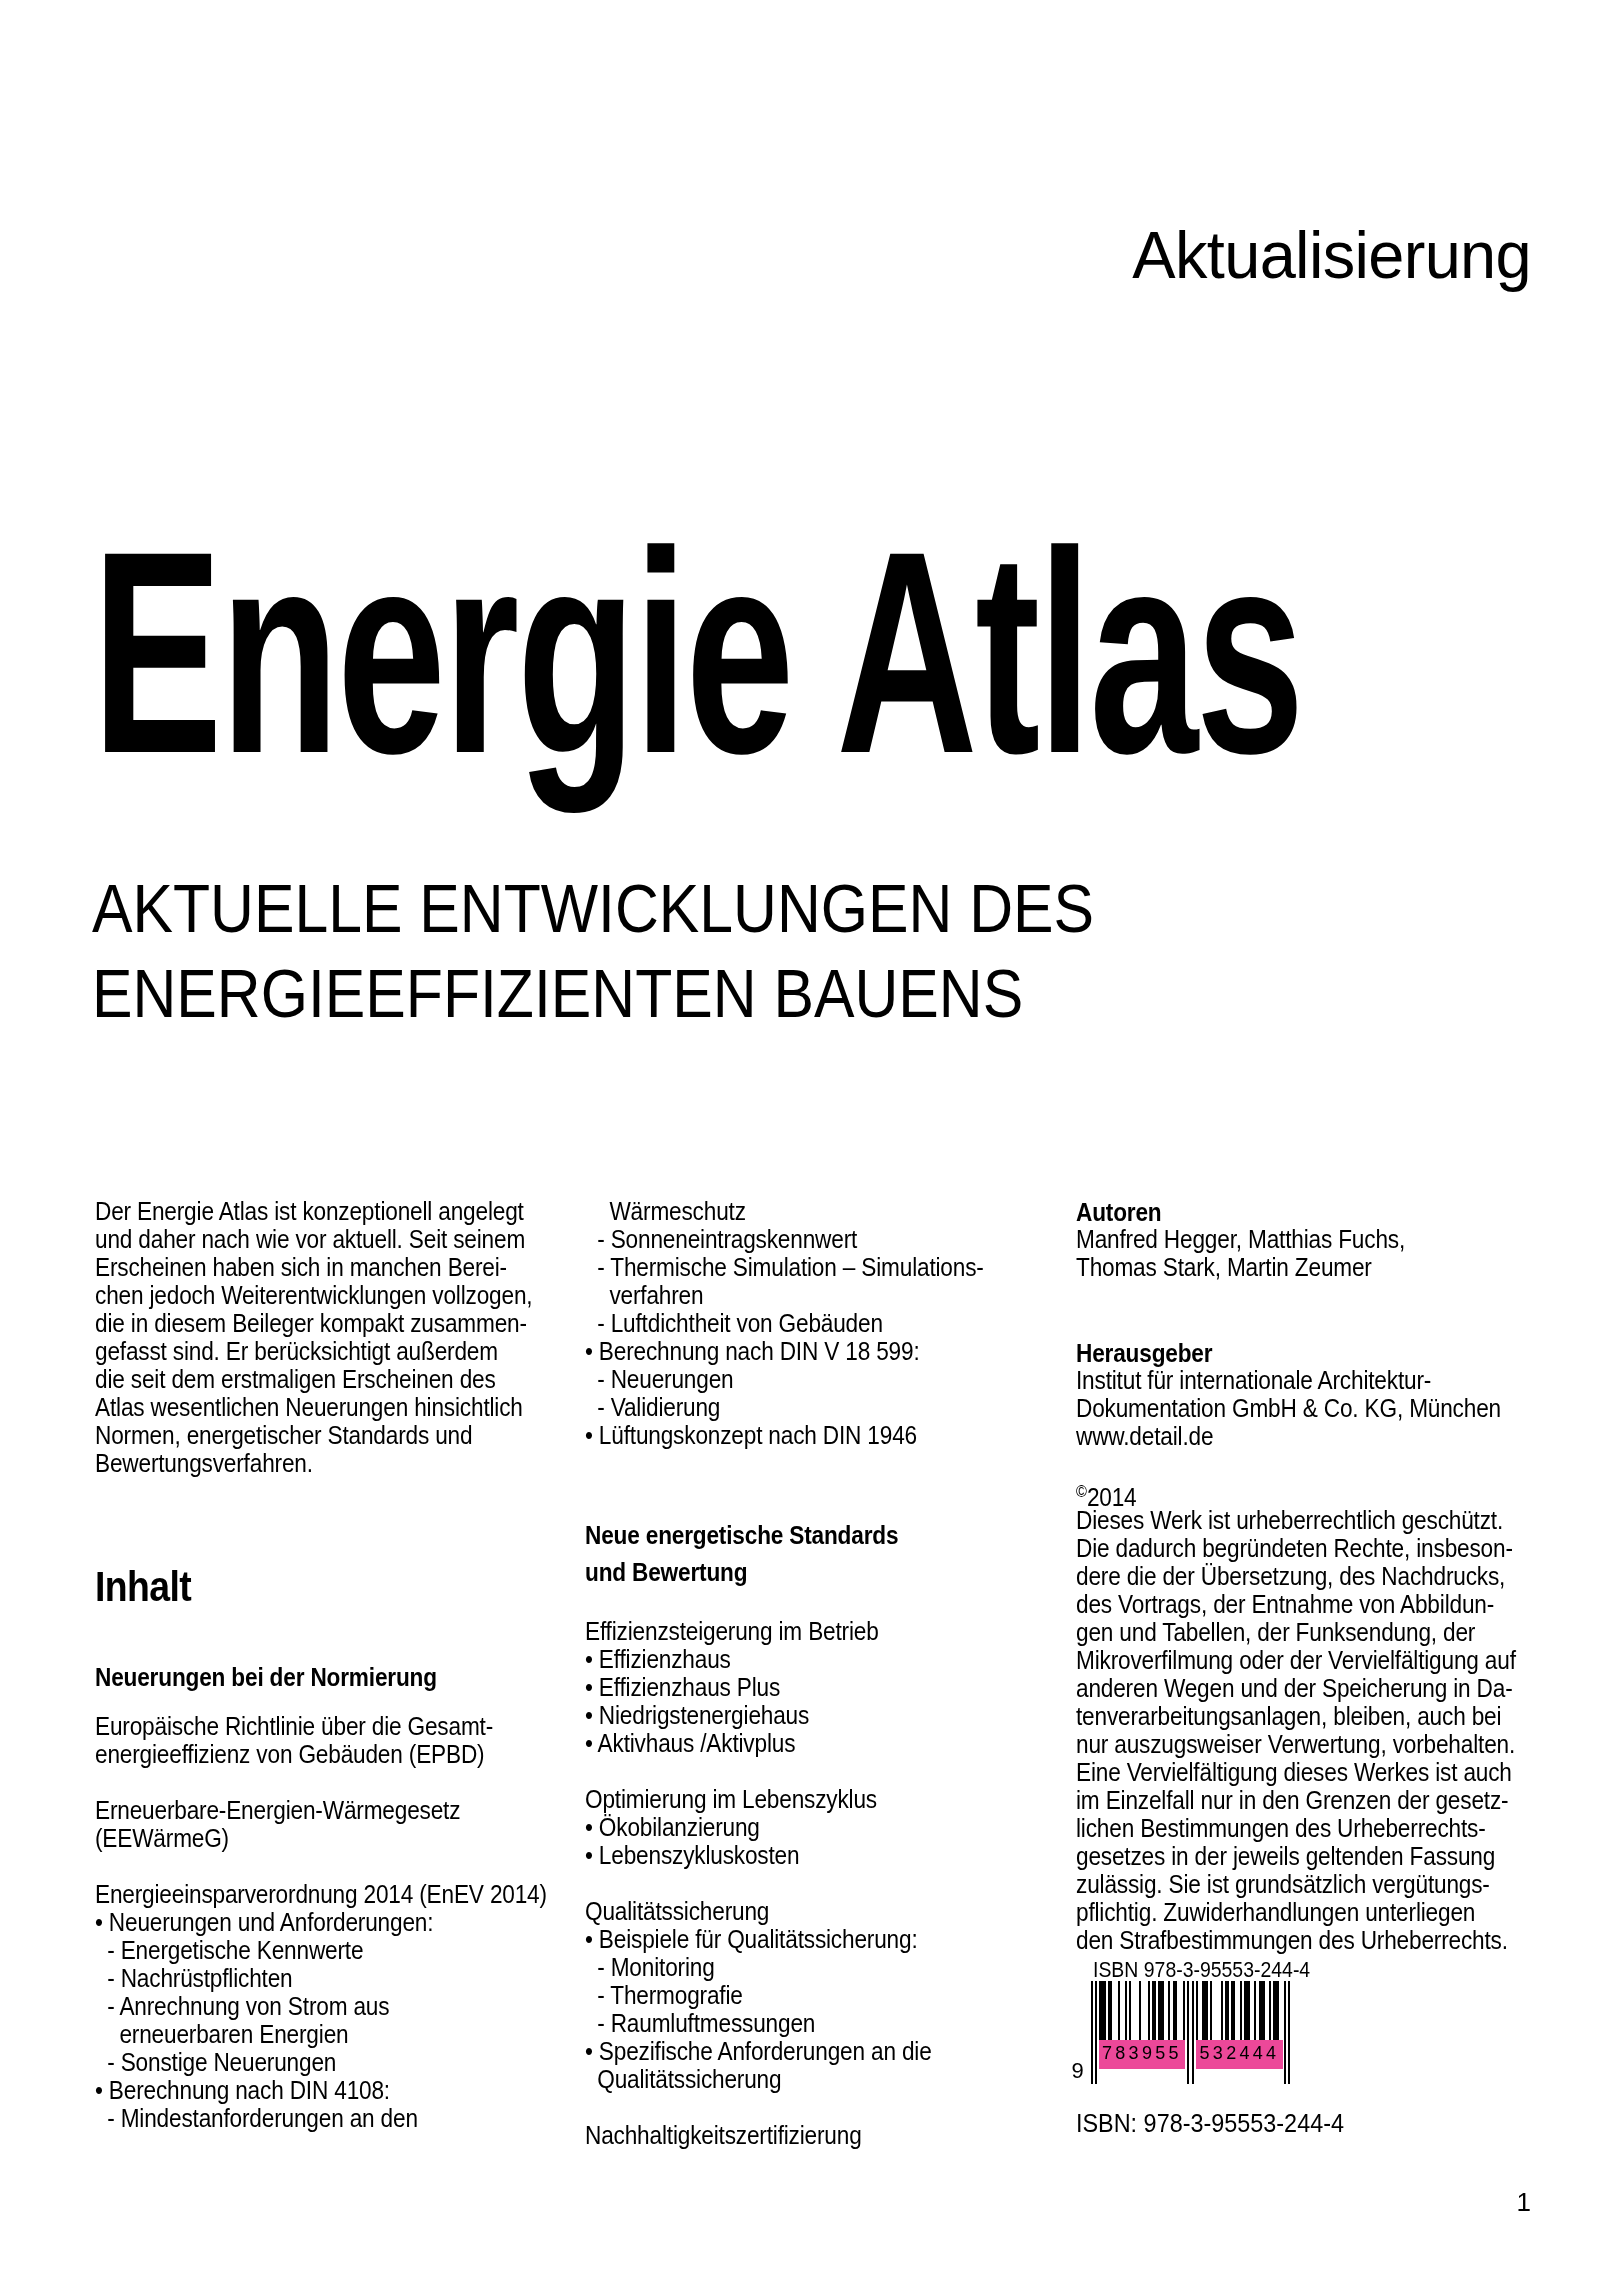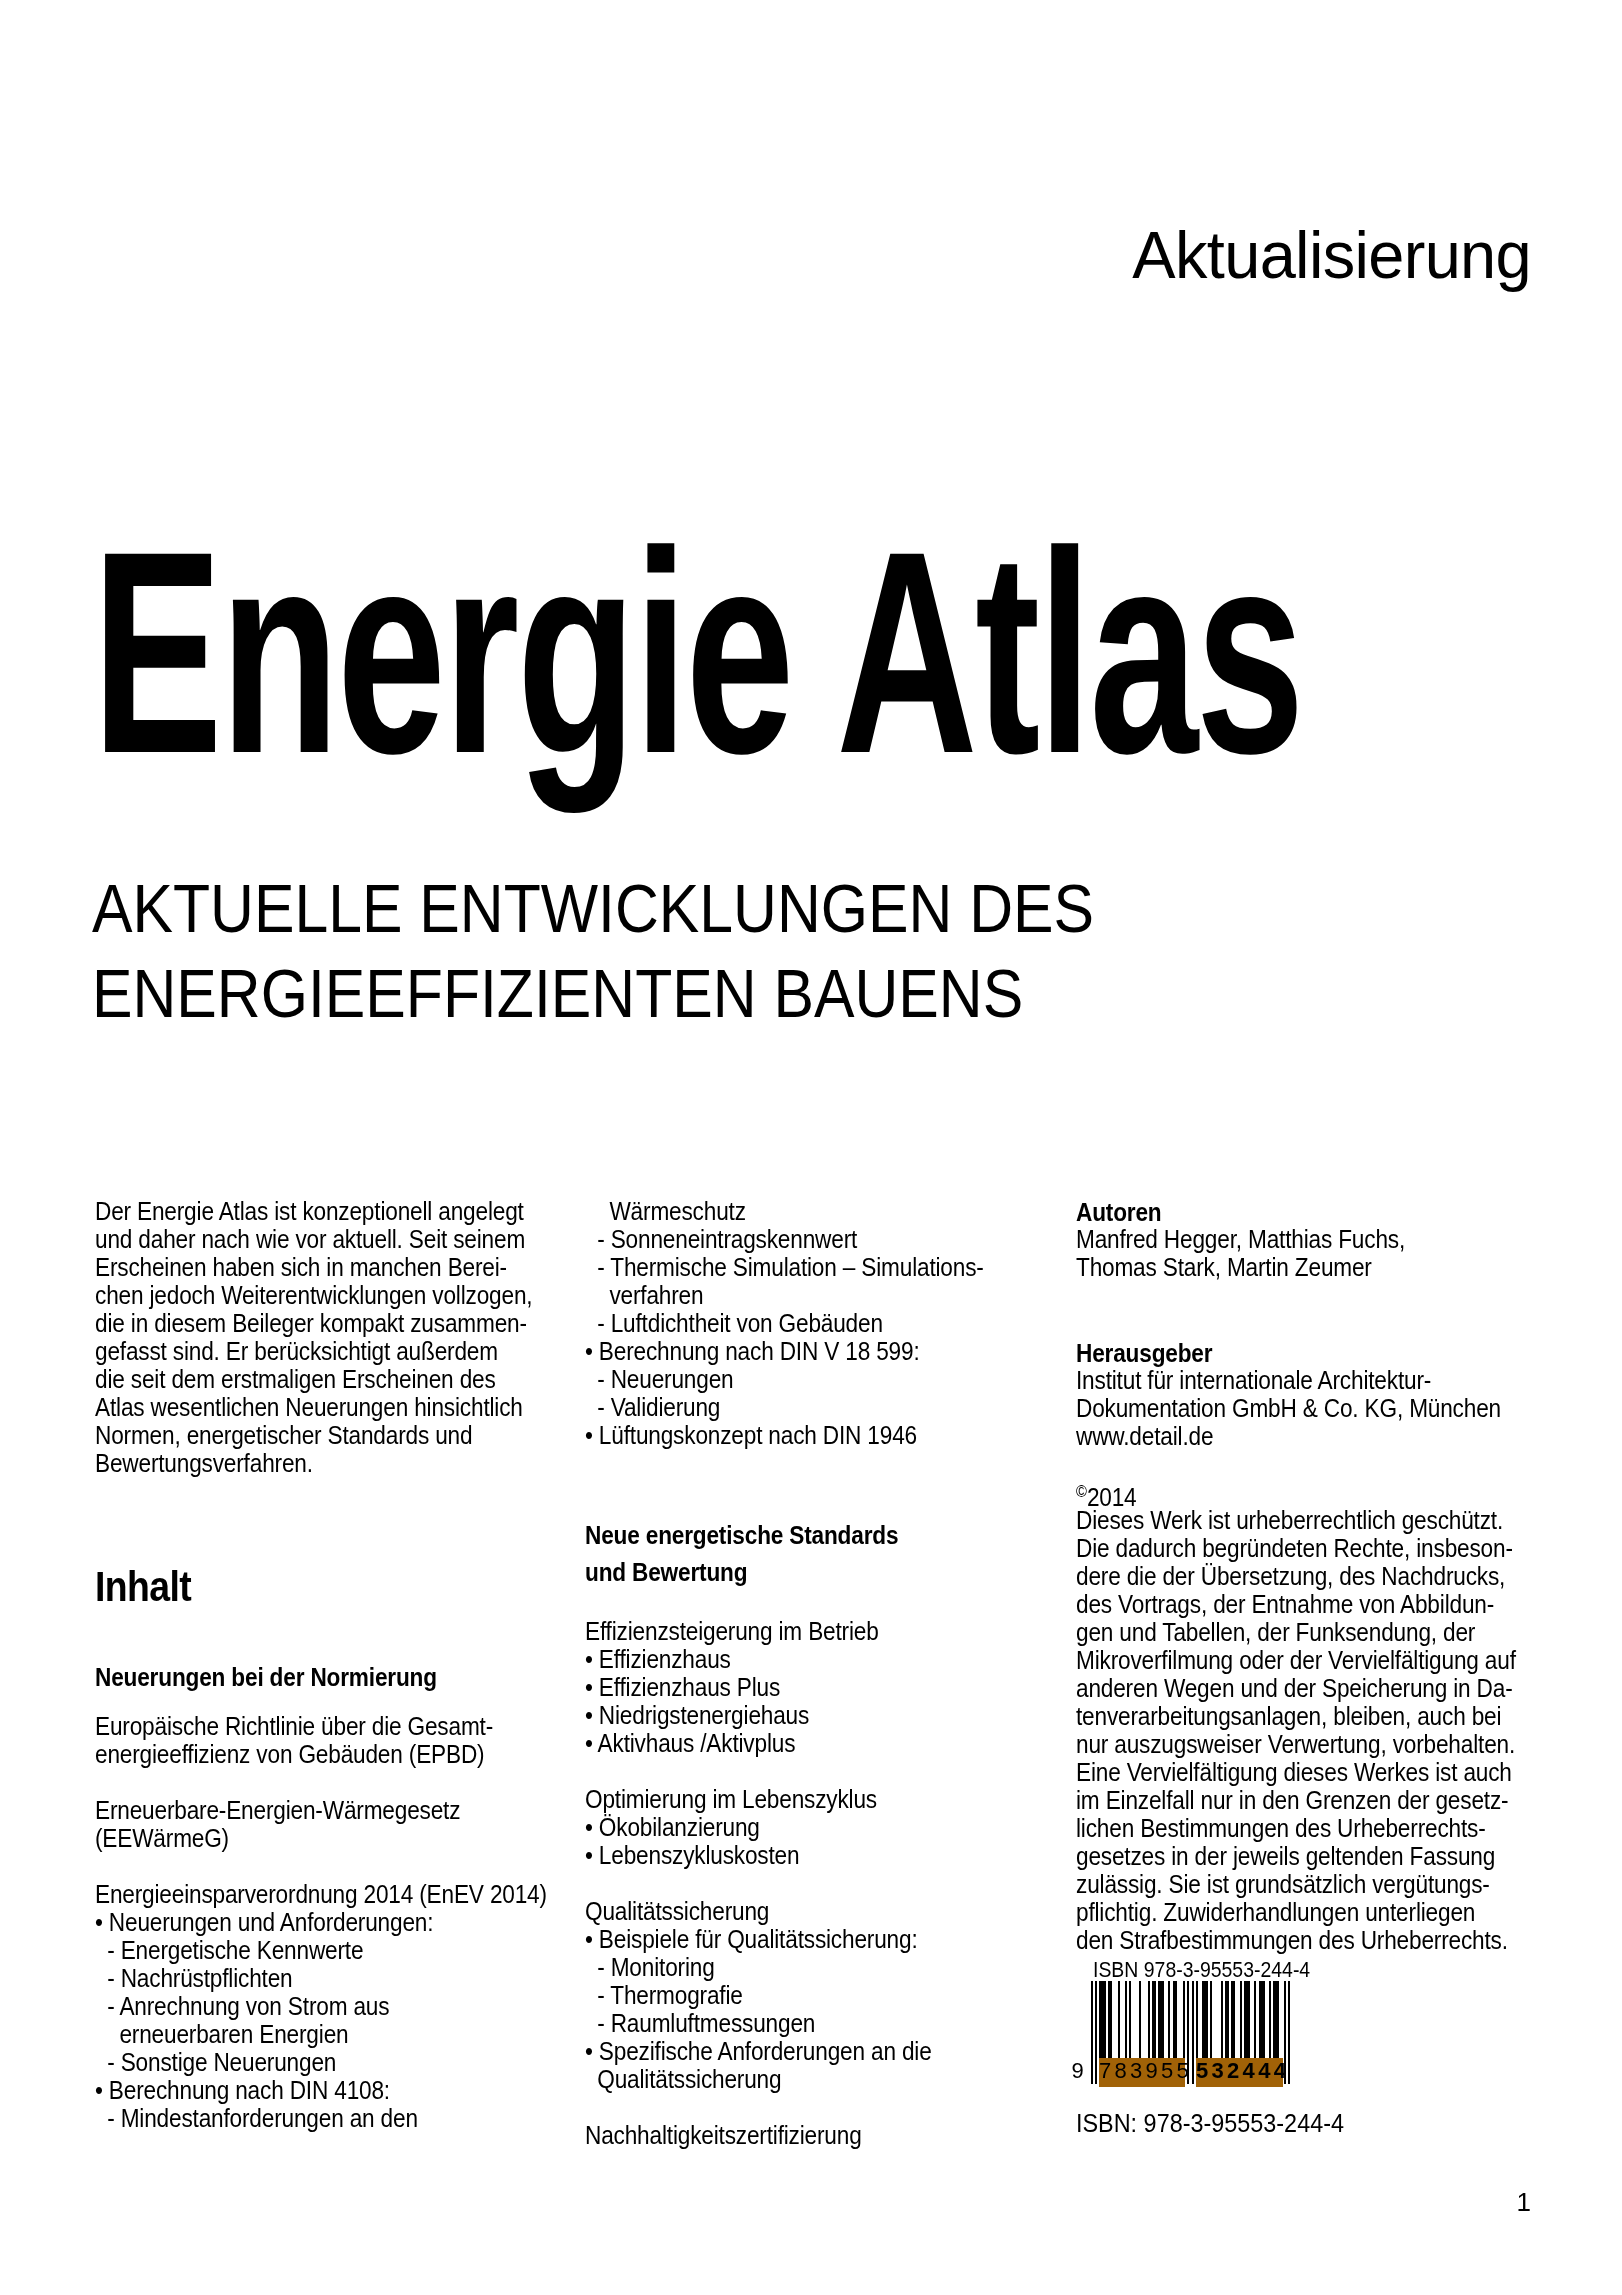--- a/index.html
+++ b/index.html
@@ -31,22 +31,22 @@
   
   .h-inhalt{font-size:43px;line-height:43px;font-weight:bold;letter-spacing:-0.7px;}
   
   .h2block .ln{height:37px;line-height:37px;font-weight:bold;}
   .isbn-label{font-size:21.6px;line-height:23.6px;letter-spacing:0;}
   .isbn-line{font-size:26px;line-height:28px;}
   .pagenum{font-size:26px;line-height:28px;text-align:right;width:65px;}
   
   .barcode{width:199px;height:122px;}
   .barcode .m{position:absolute;top:0;background:#000;}
-  .bc-digits{position:absolute;top:77px;font-size:22px;line-height:26px;
-    letter-spacing:3.3px;background:#a16207;text-align:center;height:29px;}
+  .bc-digits{position:absolute;top:59px;font-size:18px;line-height:26px;
+    letter-spacing:3.3px;background:#ec4899;text-align:center;height:29px;}
   .bc-left9{position:absolute;left:-19.6px;top:77px;font-size:22px;line-height:26px;}
   .copyright-sym{font-size:17px;vertical-align:9.2px;letter-spacing:0;}
 </style>
 </head>
 <body>
 
 <div class="page">
 
   <div class="abs edition">Aktualisierung</div>
 
@@ -214,21 +214,21 @@
       <div class="m" style="left: 27px; width: 2.2px; height: 85px;"></div>
       <div class="m" style="left: 19px; width: 2.2px; height: 85px;"></div>
       <div class="m" style="left: 17px; width: 2.2px; height: 85px;"></div>
       <div class="m" style="left: 12.6px; width: 2.2px; height: 85px;"></div>
       <div class="m" style="left: 10.5px; width: 2.2px; height: 85px;"></div>
       <div class="m" style="left: 8.4px; width: 2.2px; height: 85px;"></div>
       <div class="m" style="left: 4.2px; width: 2.2px; height: 103px;"></div>
       <div class="m" style="left: 0px; width: 2.2px; height: 103px;"></div>
     <div class="bc-left9">9</div>
     <div class="bc-digits" style="left:7.9px;width:86px;">783955</div>
-    <div class="bc-digits" style="left:105px;width:87px;font-weight:bold;">532444</div>
+    <div class="bc-digits" style="left:105px;width:87px;">532444</div>
   </div>
 
   <div class="abs isbn-line cx" style="left:1076px;top:2109px;transform:scaleX(0.9);">ISBN: 978-3-95553-244-4</div>
 
   <div class="abs pagenum" style="left:1466px;top:2188px;">1</div>
 
 </div>
 
 
 </body></html>

